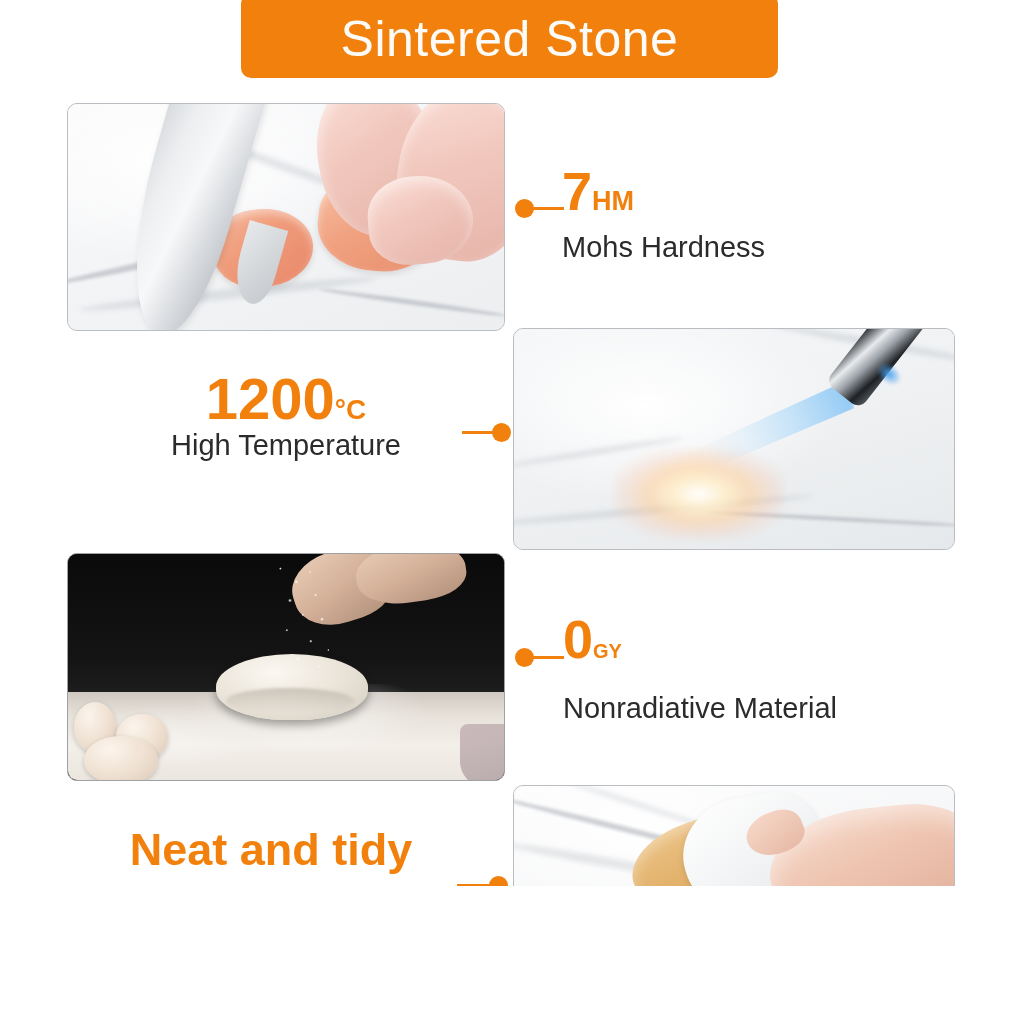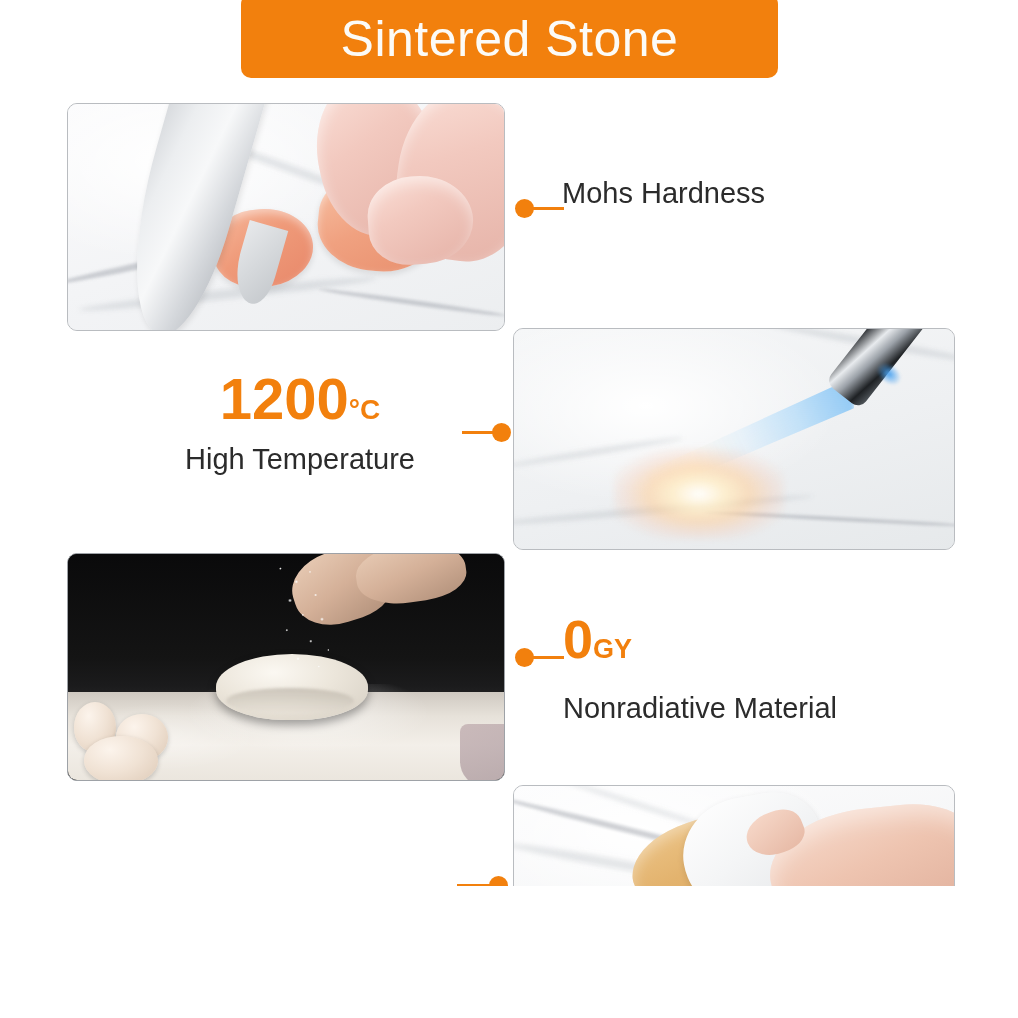--- a/index.html
+++ b/index.html
@@ -313,32 +313,32 @@
   
   #callout-hardness { left: 562px; top: 164px; text-align: left; }
   #callout-hardness .value { font-size: 54px; }
   #callout-hardness .unit  { font-size: 27px; }
   #callout-hardness .desc  { margin-top: 12px; }
   #conn-hardness { left: 515px; top: 199px; width: 50px; height: 20px; }
   #conn-hardness .dot  { left: 0; top: 0; }
   #conn-hardness .line { left: 17px; top: 8px; width: 32px; }
 
   
-  #callout-temp { left: 140px; top: 370px; width: 320px; text-align: center; }
+  #callout-temp { left: 126px; top: 370px; width: 320px; text-align: center; }
   #callout-temp .value { font-size: 58px; }
   #callout-temp .unit  { font-size: 28px; }
-  #callout-temp .desc  { margin-top: 14px; }
+  #callout-temp .desc  { }
   #conn-temp { left: 462px; top: 423px; width: 50px; height: 20px; }
   #conn-temp .dot  { left: 30px; top: 0; }
   #conn-temp .line { left: 0;  top: 8px; width: 34px; }
 
   
   #callout-radiation { left: 563px; top: 612px; text-align: left; }
   #callout-radiation .value { font-size: 54px; }
-  #callout-radiation .unit  { font-size: 27px; }
+  #callout-radiation .unit  { font-size: 20px; }
   #callout-radiation .desc  { margin-top: 25px; }
   #conn-radiation { left: 515px; top: 648px; width: 50px; height: 20px; }
   #conn-radiation .dot  { left: 0; top: 0; }
   #conn-radiation .line { left: 17px; top: 8px; width: 32px; }
 
   
   #callout-clean { left: 96px; top: 827px; width: 350px; text-align: center; }
   #callout-clean .value { font-size: 45px; }
   #callout-clean .desc  { margin-top: 18px; }
   #conn-clean { left: 457px; top: 876px; width: 52px; height: 20px; }
@@ -371,20 +371,23 @@
       <div class="knife-blade"></div>
       <div class="knife-edge"></div>
     </div>
   </div>
 
   <div class="connector" id="conn-hardness">
     <div class="dot"></div>
     <div class="line"></div>
   </div>
   <div class="callout" id="callout-hardness">
+    <div class="nowrap">
+      <span class="value">7</span><span class="unit">HM</span>
+    </div>
     <div class="desc">Mohs Hardness</div>
   </div>
 
   <div class="photo" id="photo-torch">
     <div class="scene">
       <div class="marble"></div>
       <div class="vein soft" style="left:-30px; top:178px; width:330px; height:7px; transform:rotate(-5deg);"></div>
       <div class="vein" style="left:190px; top:188px; width:270px; height:4px; transform:rotate(3deg);"></div>
       <div class="vein soft" style="left:250px; top:10px; width:220px; height:8px; transform:rotate(10deg);"></div>
       <div class="vein soft" style="left:-10px; top:120px; width:180px; height:6px; transform:rotate(-9deg);"></div>
@@ -428,20 +431,21 @@
     <div class="line"></div>
   </div>
   <div class="callout" id="callout-radiation">
     <div class="nowrap">
       <span class="value">0</span><span class="unit">GY</span>
     </div>
     <div class="desc">Nonradiative Material</div>
   </div>
 
   <div class="callout" id="callout-clean">
+    <div class="value">Neat and tidy</div>
   </div>
   <div class="connector" id="conn-clean">
     <div class="dot"></div>
     <div class="line"></div>
   </div>
 
   <div class="photo" id="photo-wipe">
     <div class="scene">
       <div class="marble"></div>
       <div class="vein" style="left:-20px; top:40px; width:260px; height:6px; transform:rotate(14deg);"></div>

